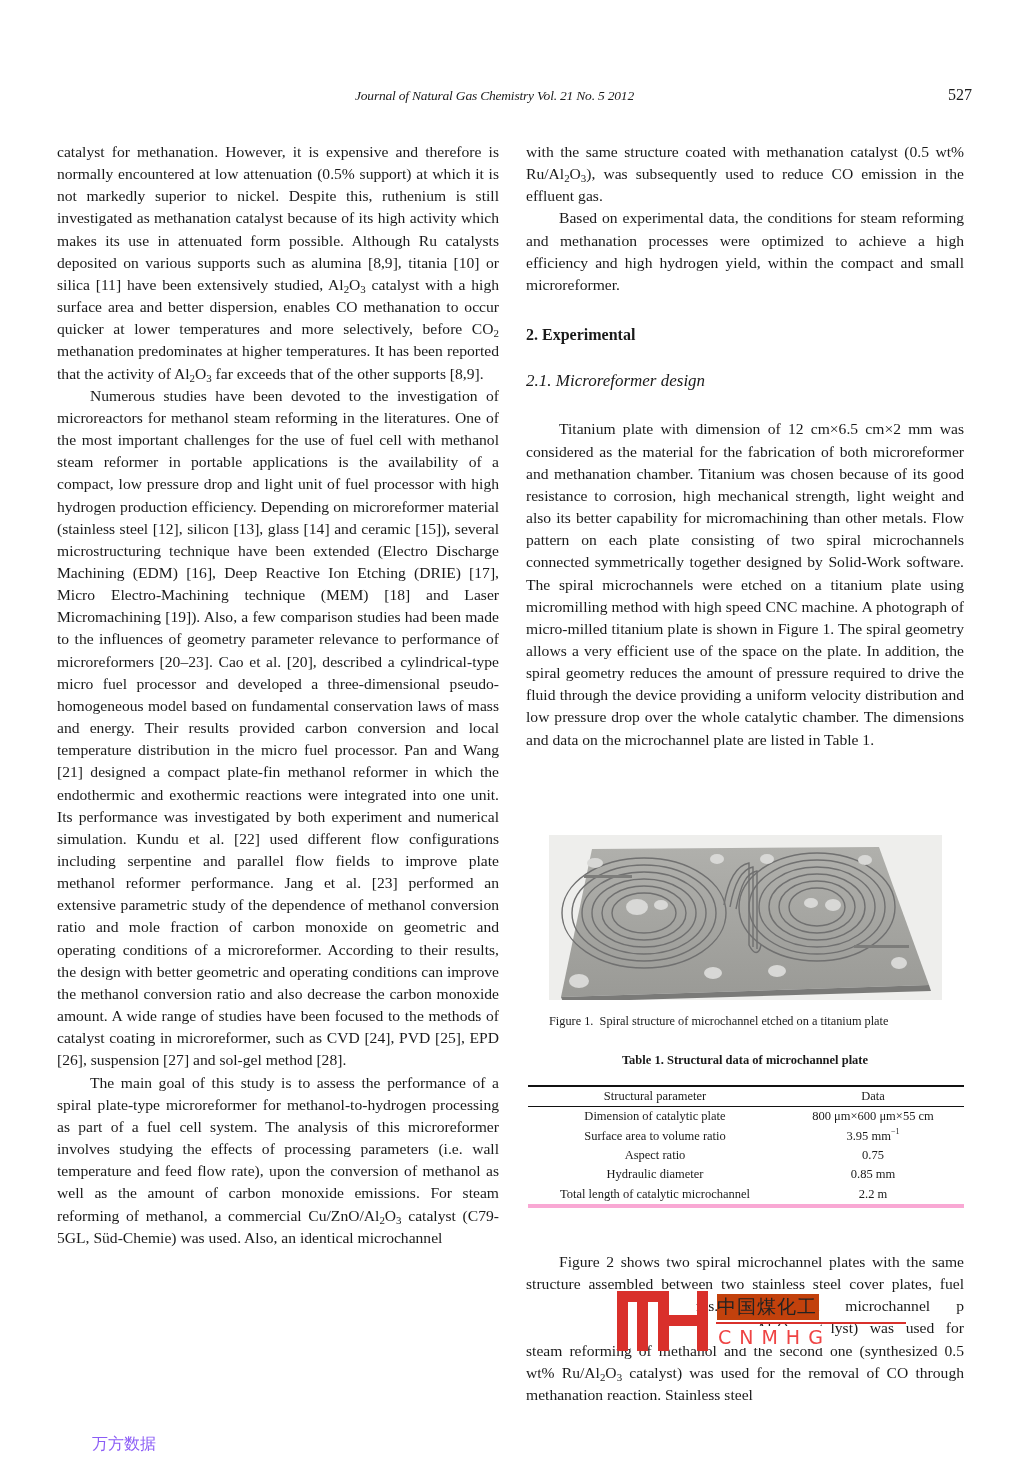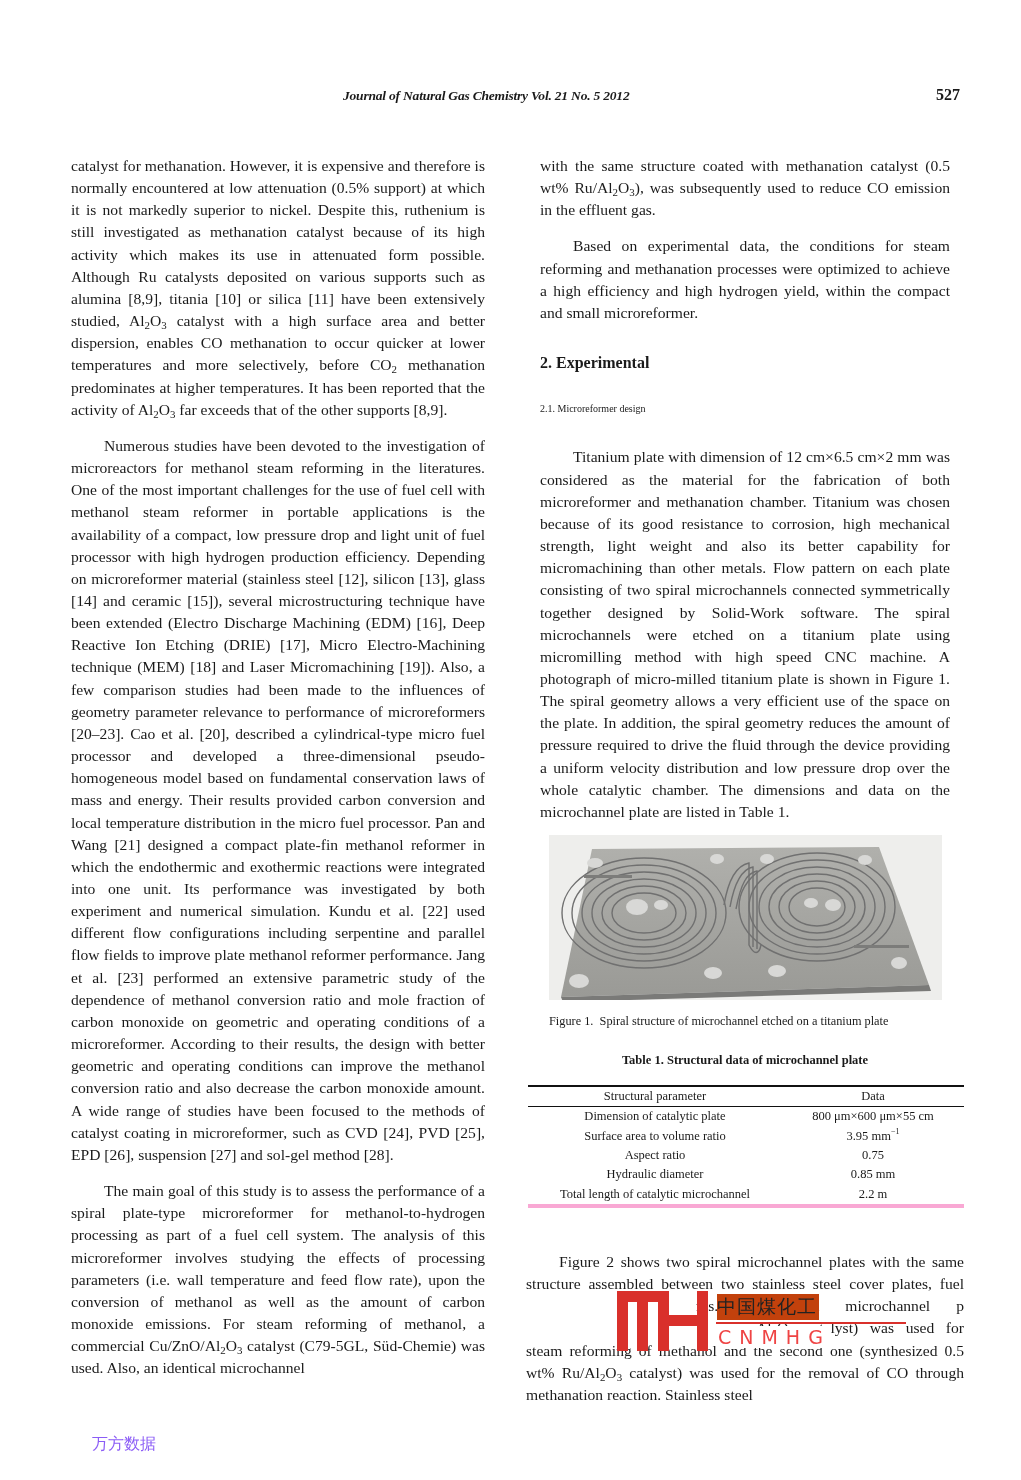--- a/index.html
+++ b/index.html
@@ -1,27 +1,27 @@
 <!DOCTYPE html>
 <html><head>
 <meta charset="utf-8">
 <style>
   html, body { margin: 0; padding: 0; background: #ffffff; }
   body { width: 1021px; height: 1480px; position: relative; overflow: hidden;
          font-family: "Liberation Serif", "DejaVu Serif", serif; color: #1a1a1a; }
-  .header { position: absolute; left: 0; top: 88px; width: 938px; height: 20px; font-weight: bold; }
+  .header { position: absolute; left: 12px; top: 88px; width: 938px; height: 20px; }
   .journal { position: absolute; left: 343px; top: 0; font-style: italic; font-size: 13.5px; letter-spacing: -0.2px; }
   .pageno { position: absolute; left: 936px; top: -2px; font-size: 16px; }
   .col { position: absolute; width: 442px; font-size: 15.6px; line-height: 22.15px; text-align: justify; }
-  .col p { margin: 14px; }
+  .col p { margin: 0; }
   .col p.indent { text-indent: 33px; }
   #left { left: 57px; top: 141px; }
   #right { left: 526px; top: 141px; width: 438px; }
   .sec { font-weight: bold; font-size: 16px; margin: 22px 0 0 0; }
-  .subsec { font-size: 10px; margin: 22px 0 0 0; }
+  .subsec { font-style: italic; font-size: 17px; margin: 22px 0 0 0; }
   sub { font-size: 70%; vertical-align: -3px; line-height: 0; }
   sup { font-size: 65%; vertical-align: 6px; line-height: 0; }
   .figure { position: absolute; left: 549px; top: 835px; width: 393px; height: 165px; background: #eeeeec; overflow: hidden; }
   .figcap { position: absolute; left: 549px; top: 1014px; font-size: 12.3px; white-space: nowrap; }
   .figcap b { font-weight: normal; }
   .tabtitle { position: absolute; left: 526px; top: 1053px; width: 438px; text-align: center; font-weight: bold; font-size: 12.5px; }
   .table { position: absolute; left: 528px; top: 1075px; width: 436px; border-collapse: collapse; font-size: 12.5px; margin-top: 10px; }
   .table th, .table td { font-weight: normal; text-align: center; padding: 0; height: 19.3px; line-height: 19px; }
   .table thead th { border-top: 2px solid #111; border-bottom: 1px solid #111; }
   .table tbody tr:last-child td { border-bottom: 4px solid #f9a8d4; }

